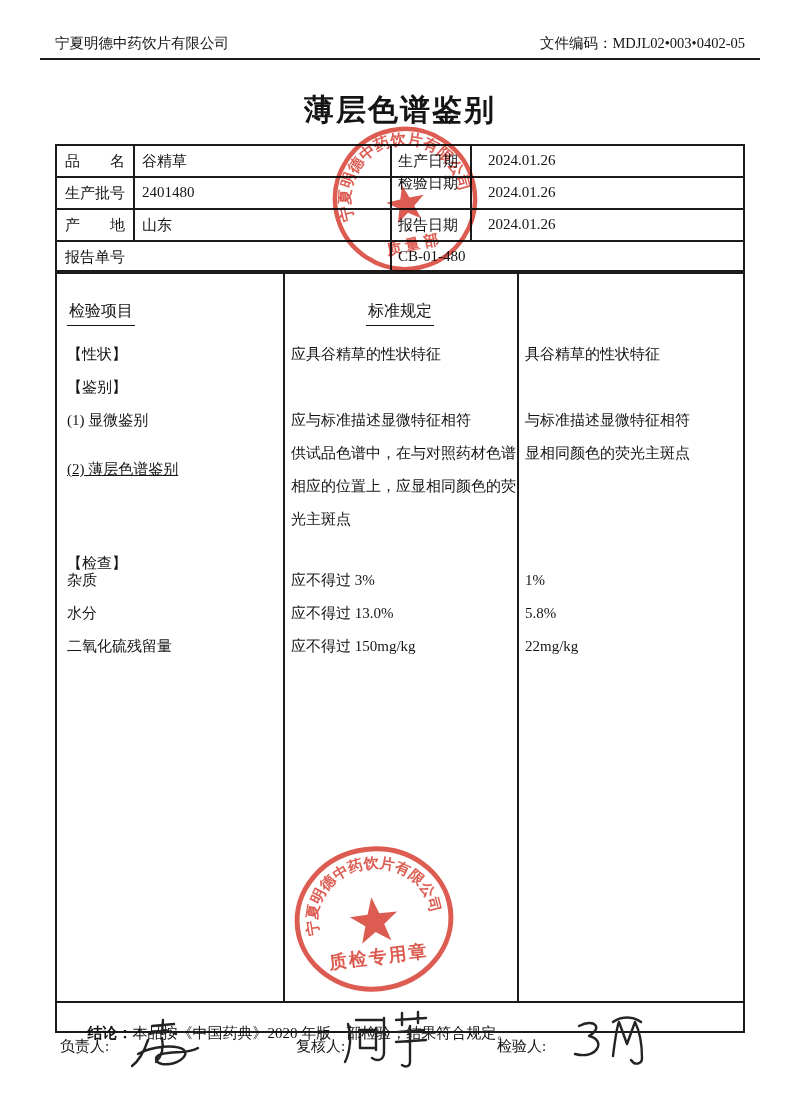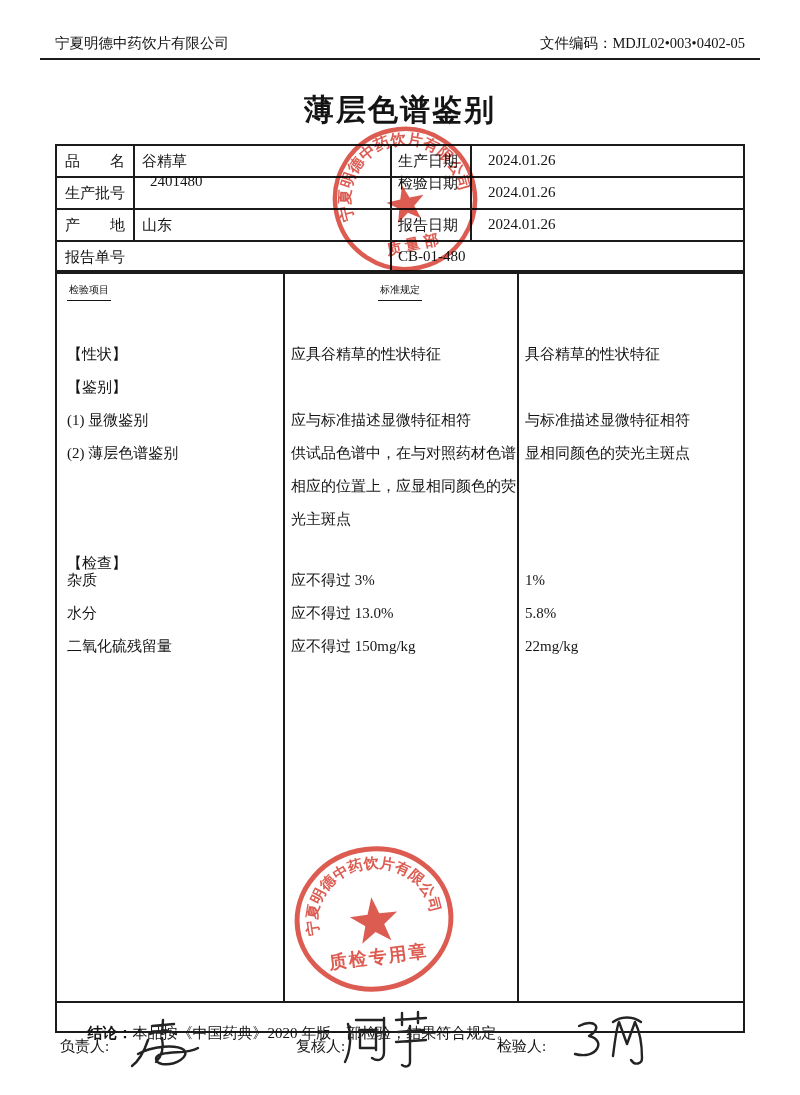--- a/index.html
+++ b/index.html
@@ -5,21 +5,21 @@
   html,body{margin:0;padding:0;background:#ffffff;}
   #page{position:relative;width:800px;height:1095px;background:#ffffff;overflow:hidden;
         font-family:"Liberation Serif","DejaVu Serif",serif;color:#141414;}
   .txt{position:absolute;font-size:15px;white-space:pre;line-height:normal;}
   .hline{position:absolute;height:2px;background:#1b1b1b;}
   .vline{position:absolute;width:2px;background:#1b1b1b;}
   .boxed{position:absolute;border:2px solid #1b1b1b;box-sizing:border-box;background:transparent;}
   .hdr-small{font-size:14.5px;}
   #doc-title{position:absolute;top:90px;left:0;width:100%;text-align:center;
              font-size:30px;font-weight:700;letter-spacing:2px;}
-  .colhead{position:absolute;top:9px;font-size:10px;text-align:center;}
+  .colhead{position:absolute;top:27px;font-size:16px;text-align:center;}
   .colhead span{display:inline-block;border-bottom:1.5px solid #141414;padding:0 2px 3px 2px;}
   .cell{position:absolute;font-size:15px;white-space:pre;line-height:33px;}
   .stamp{position:absolute;mix-blend-mode:multiply;opacity:.88;color:#d8453a;}
   .sig{position:absolute;}
   .sig path{fill:none;stroke:#232323;stroke-width:2.4;stroke-linecap:round;stroke-linejoin:round;}
   .ringtext{font-family:"Liberation Serif",serif;font-weight:700;}
   .bold{font-weight:700;}
 </style>
 </head>
 <body>
@@ -39,21 +39,21 @@
     <div class="vline" style="left:76px;top:0;height:94px;"></div>
     <div class="vline" style="left:333px;top:0;height:124px;"></div>
     <div class="vline" style="left:413px;top:0;height:94px;"></div>
 
     <div class="txt" style="left:8px;top:6px;">品　　名</div>
     <div class="txt" style="left:85px;top:6px;">谷精草</div>
     <div class="txt" style="left:341px;top:6px;">生产日期</div>
     <div class="txt" style="left:431px;top:6px;">2024.01.26</div>
 
     <div class="txt" style="left:8px;top:38px;">生产批号</div>
-    <div class="txt" style="left:85px;top:27px;margin-left:8px;">2401480</div>
+    <div class="txt" style="left:85px;top:38px;">2401480</div>
     <div class="txt" style="left:341px;top:28px;">检验日期</div>
     <div class="txt" style="left:431px;top:38px;">2024.01.26</div>
 
     <div class="txt" style="left:8px;top:70px;">产　　地</div>
     <div class="txt" style="left:85px;top:70px;">山东</div>
     <div class="txt" style="left:341px;top:70px;">报告日期</div>
     <div class="txt" style="left:431px;top:70px;">2024.01.26</div>
 
     <div class="txt" style="left:8px;top:102px;">报告单号</div>
     <div class="txt" style="left:341px;top:102px;">CB-01-480</div>
@@ -69,21 +69,21 @@
       <span>标准规定</span></div>
 
     <div id="insp-rows">
         <div class="cell" style="left: 10px; top: 64px; width: 210px;">【性状】</div>
         <div class="cell" style="left: 234px; top: 64px; width: 224px;">应具谷精草的性状特征</div>
         <div class="cell" style="left: 468px; top: 64px; width: 215px;">具谷精草的性状特征</div>
         <div class="cell" style="left: 10px; top: 97px; width: 210px;">【鉴别】</div>
         <div class="cell" style="left: 10px; top: 130px; width: 210px;">(1) 显微鉴别</div>
         <div class="cell" style="left: 234px; top: 130px; width: 224px;">应与标准描述显微特征相符</div>
         <div class="cell" style="left: 468px; top: 130px; width: 215px;">与标准描述显微特征相符</div>
-        <div class="cell" style="left: 10px; top: 163px; width: 210px;">(2) 薄层色谱鉴别</div>
+        <div class="cell" style="left: 10px; top: 179px; width: 210px; text-decoration: underline;">(2) 薄层色谱鉴别</div>
         <div class="cell" style="left: 234px; top: 163px; width: 224px;">供试品色谱中，在与对照药材色谱
 相应的位置上，应显相同颜色的荧
 光主斑点</div>
         <div class="cell" style="left: 468px; top: 163px; width: 215px;">显相同颜色的荧光主斑点</div>
         <div class="cell" style="left: 10px; top: 273px; width: 210px;">【检查】</div>
         <div class="cell" style="left: 10px; top: 290px; width: 210px;">杂质</div>
         <div class="cell" style="left: 234px; top: 290px; width: 224px;">应不得过 3%</div>
         <div class="cell" style="left: 468px; top: 290px; width: 215px;">1%</div>
         <div class="cell" style="left: 10px; top: 323px; width: 210px;">水分</div>
         <div class="cell" style="left: 234px; top: 323px; width: 224px;">应不得过 13.0%</div>

